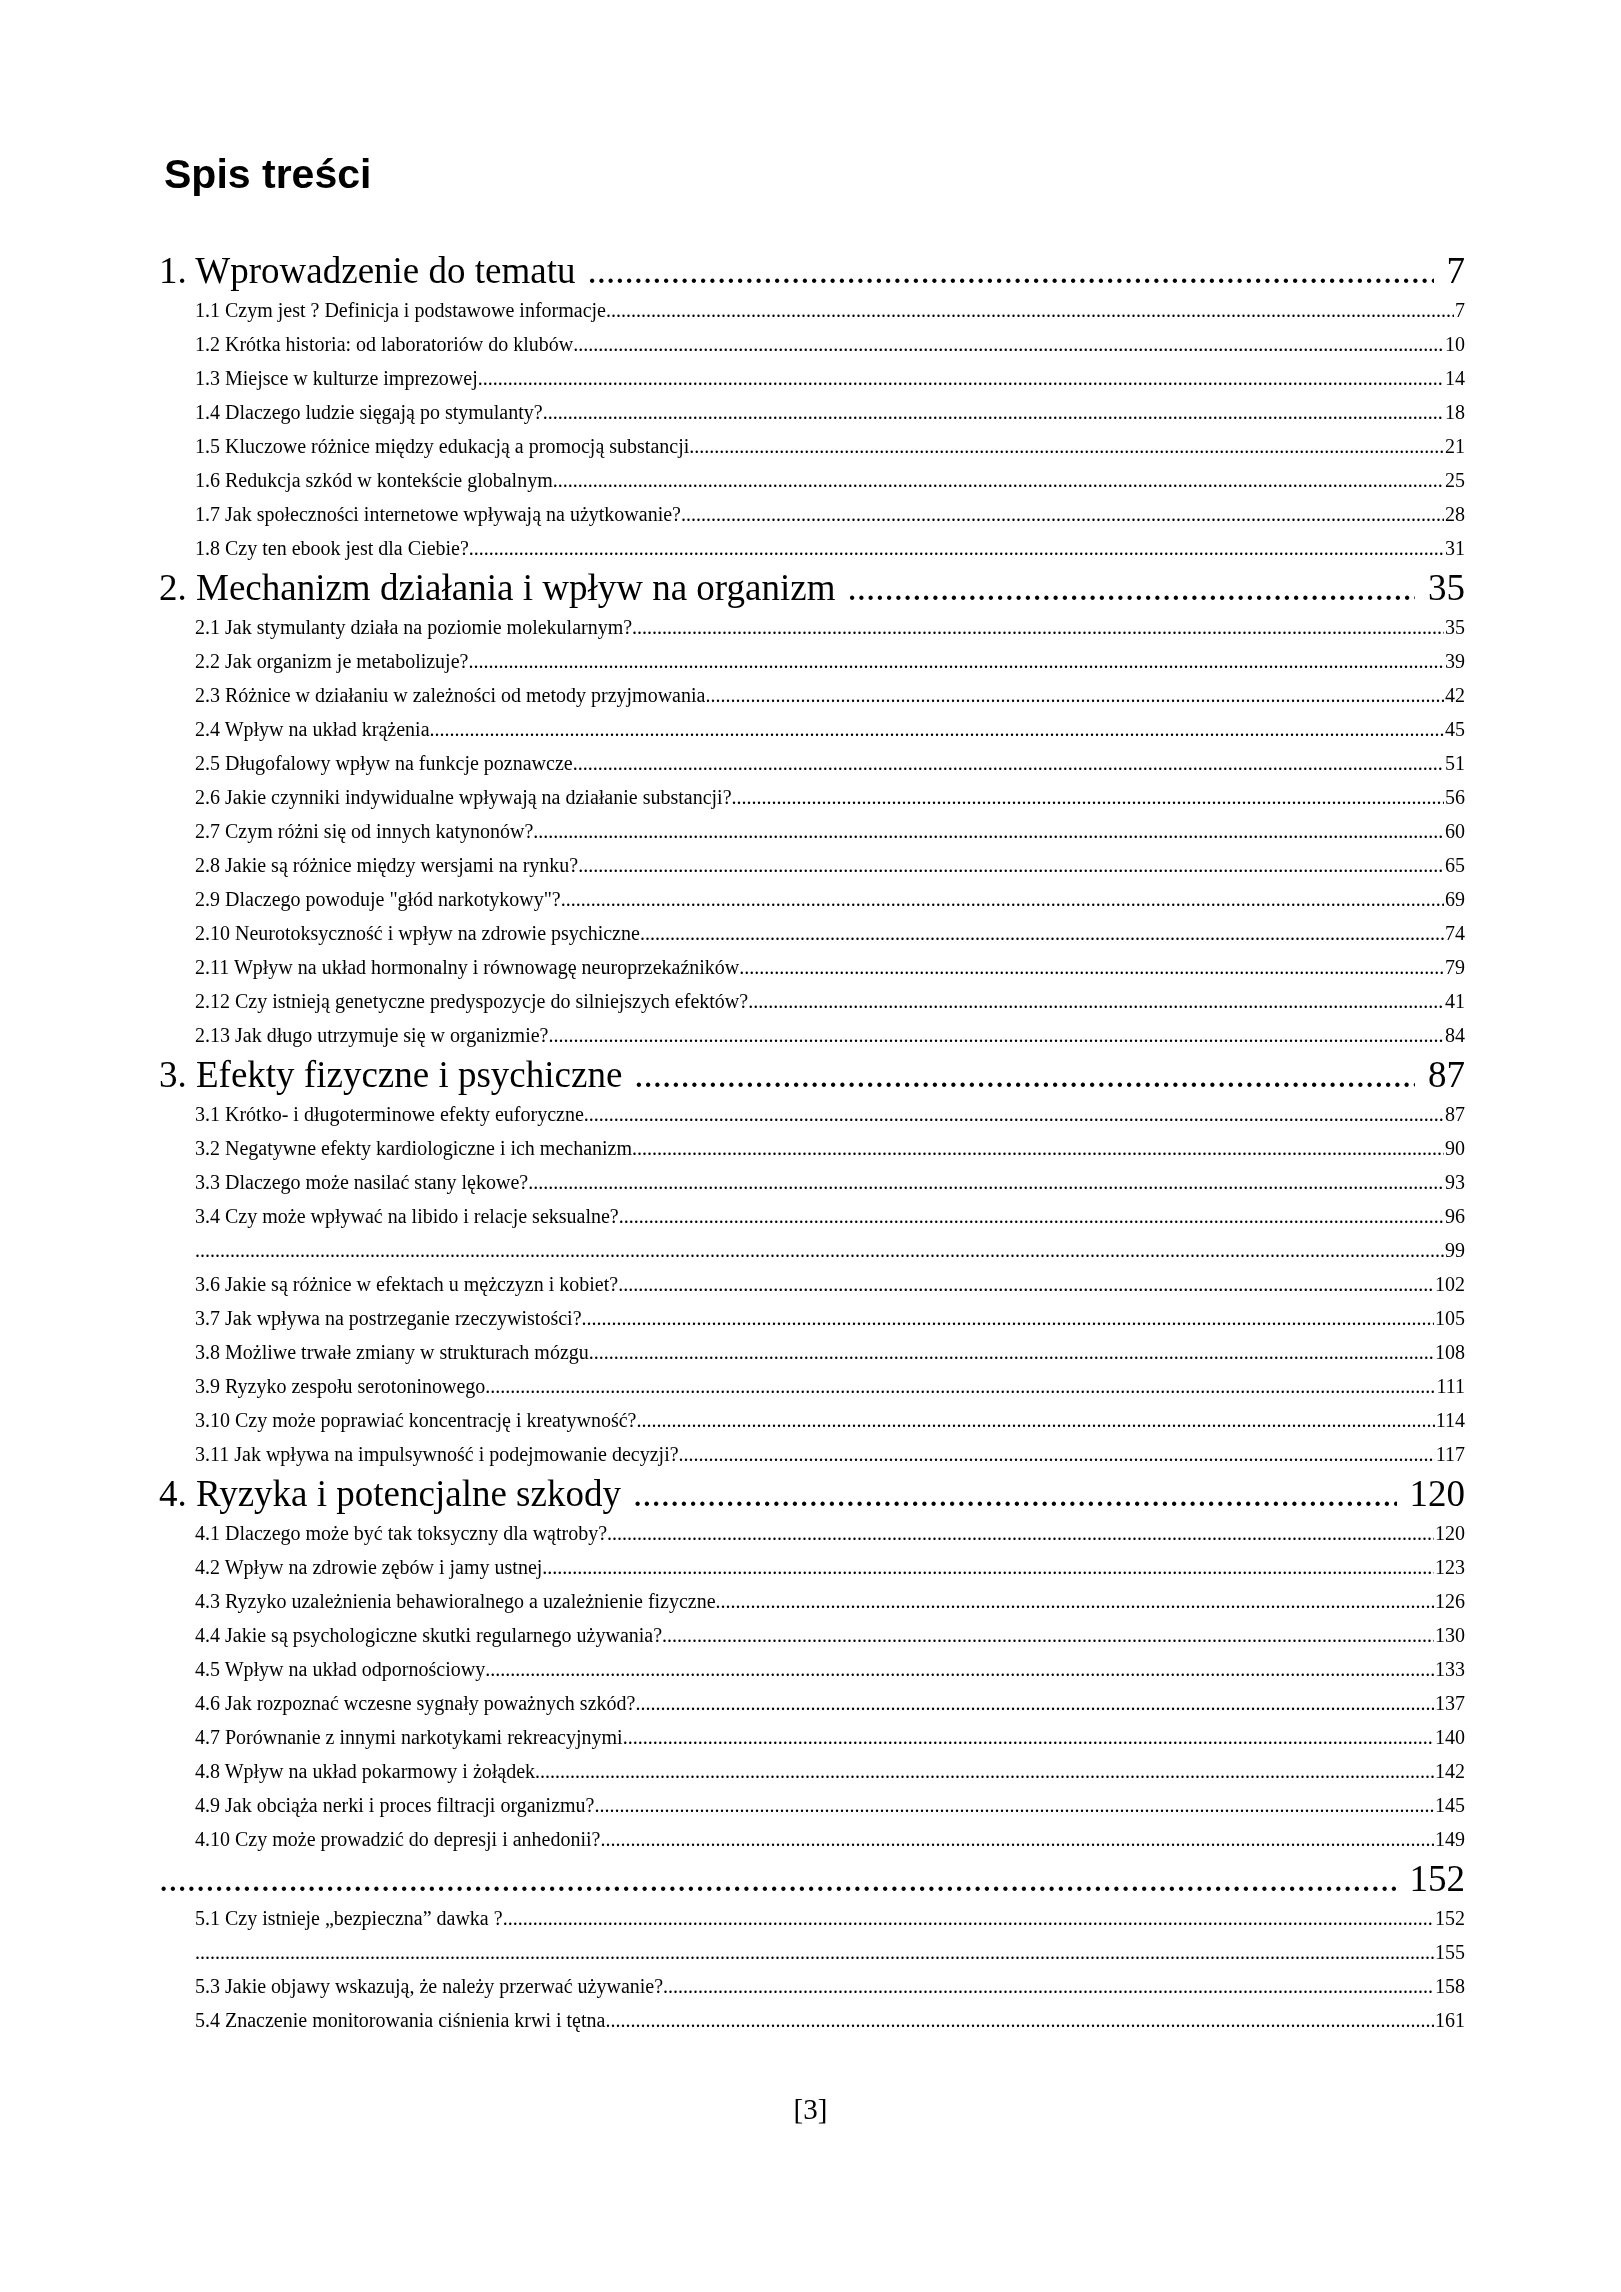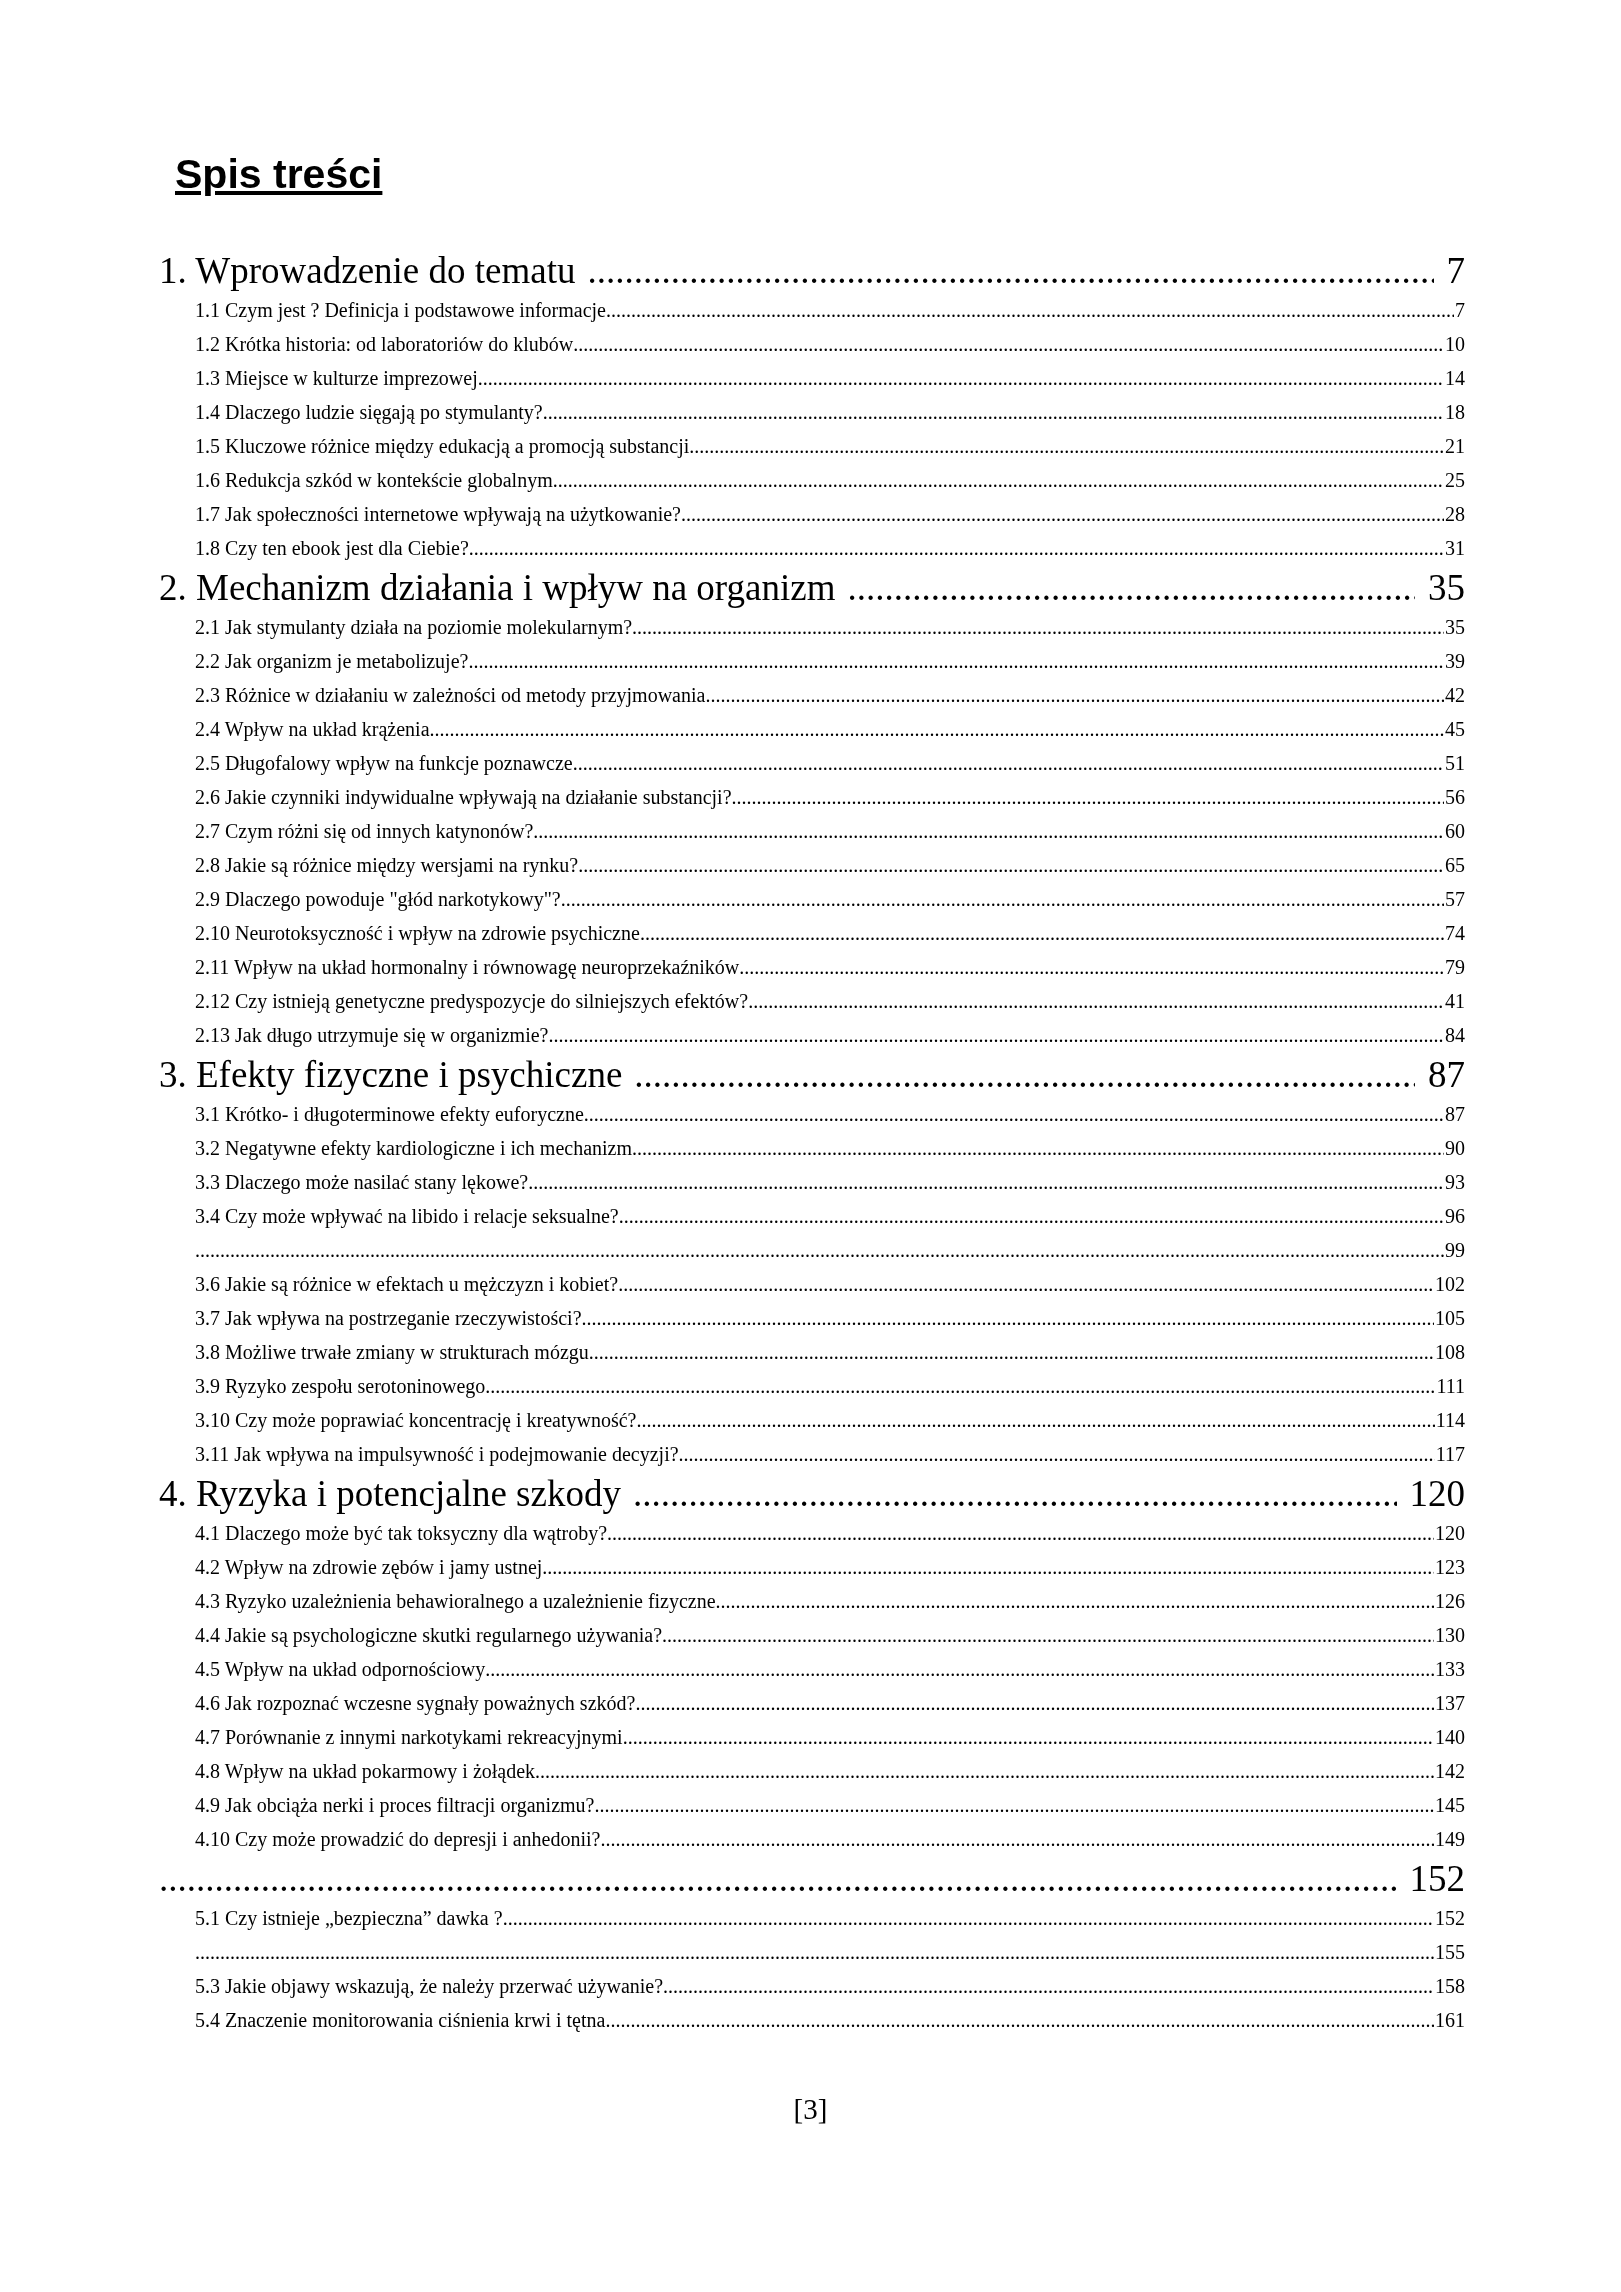--- a/index.html
+++ b/index.html
@@ -20,22 +20,21 @@
     position: absolute;
     left: 159px;
     right: 156px;
     top: 0;
   }
   h1.doc-title {
     font-family: "Liberation Sans", sans-serif;
     font-weight: 700;
     font-size: 41px;
     line-height: 51px;
-    margin: 149px 0 0 16px;
-    text-decoration: underline;
+    margin: 149px 0 0 5px;
   }
   .toc {
     margin-top: 48px;
   }
   .row {
     display: flex;
     align-items: baseline;
   }
   .row .label {
     white-space: nowrap;
@@ -166,21 +165,21 @@
     <span class="pnum">60</span>
   </div>
         <div class="row sub-row">
     <span class="label">2.8 Jakie są różnice między wersjami na rynku?</span>
     <span class="dots"></span>
     <span class="pnum">65</span>
   </div>
         <div class="row sub-row">
     <span class="label">2.9 Dlaczego powoduje "głód narkotykowy"?</span>
     <span class="dots"></span>
-    <span class="pnum">57</span>
+    <span class="pnum">69</span>
   </div>
         <div class="row sub-row">
     <span class="label">2.10 Neurotoksyczność i wpływ na zdrowie psychiczne</span>
     <span class="dots"></span>
     <span class="pnum">74</span>
   </div>
         <div class="row sub-row">
     <span class="label">2.11 Wpływ na układ hormonalny i równowagę neuroprzekaźników</span>
     <span class="dots"></span>
     <span class="pnum">79</span>

